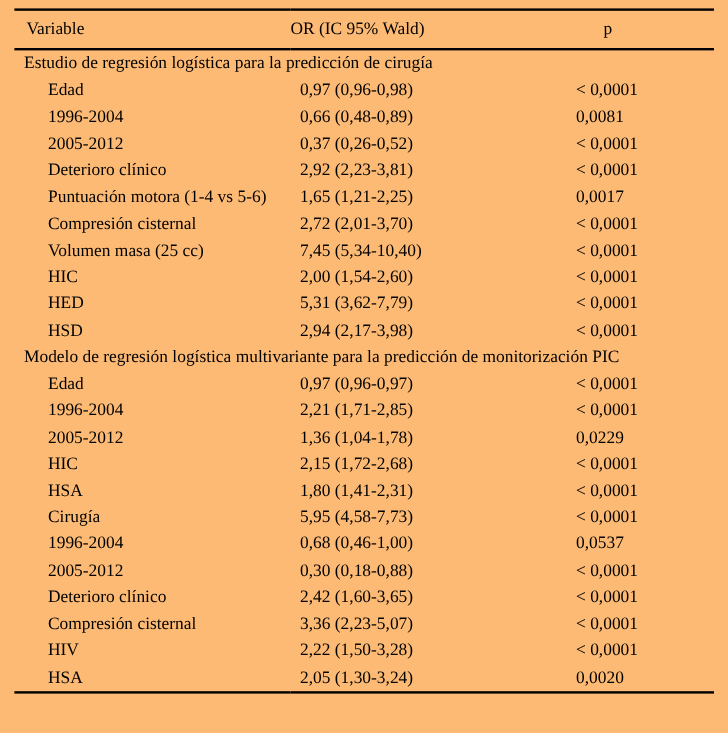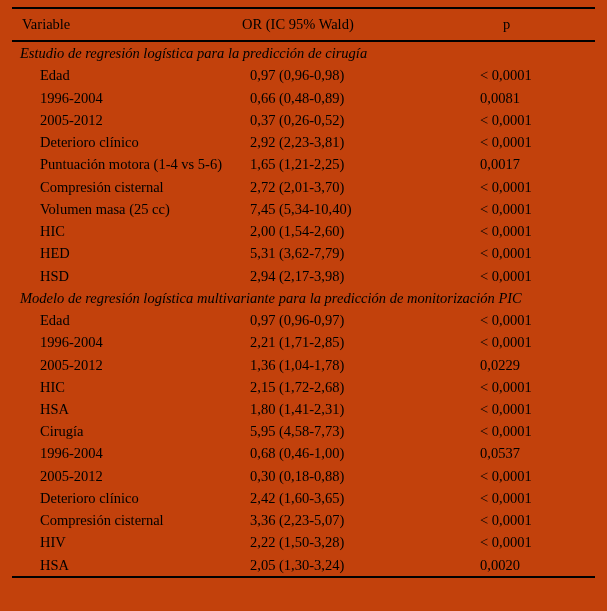--- a/index.html
+++ b/index.html
@@ -4,21 +4,21 @@
 <style>
   html, body {
     margin: 0;
     padding: 0;
     background: #ffffff;
   }
   .page {
     width: 607px;
     height: 611px;
     box-sizing: border-box;
-    background: #c2410c;
+    background: #fdba74;
     padding: 7px 12px;
     font-family: "Liberation Serif", "DejaVu Serif", serif;
     font-size: 14.5px;
     line-height: 1.12;
     color: #000000;
   }
   table.results {
     width: 100%;
     border-collapse: collapse;
     table-layout: fixed;
@@ -38,21 +38,21 @@
   }
   th.h-var { padding-left: 10px; }
   th.h-or  { padding-left: 0; }
   th.h-p   { padding-left: 43px; }
   tbody td {
     padding: 3px 0;
     white-space: nowrap;
     overflow: visible;
     vertical-align: middle;
   }
-  td.section { font-style: italic; padding-left: 8px; }
+  td.section { padding-left: 8px; }
   td.var     { padding-left: 28px; }
   td.or      { padding-left: 8px; }
   td.p       { padding-left: 20px; }
 </style>
 </head>
 <body>
 
 <div class="page">
   <table class="results">
     <colgroup>

